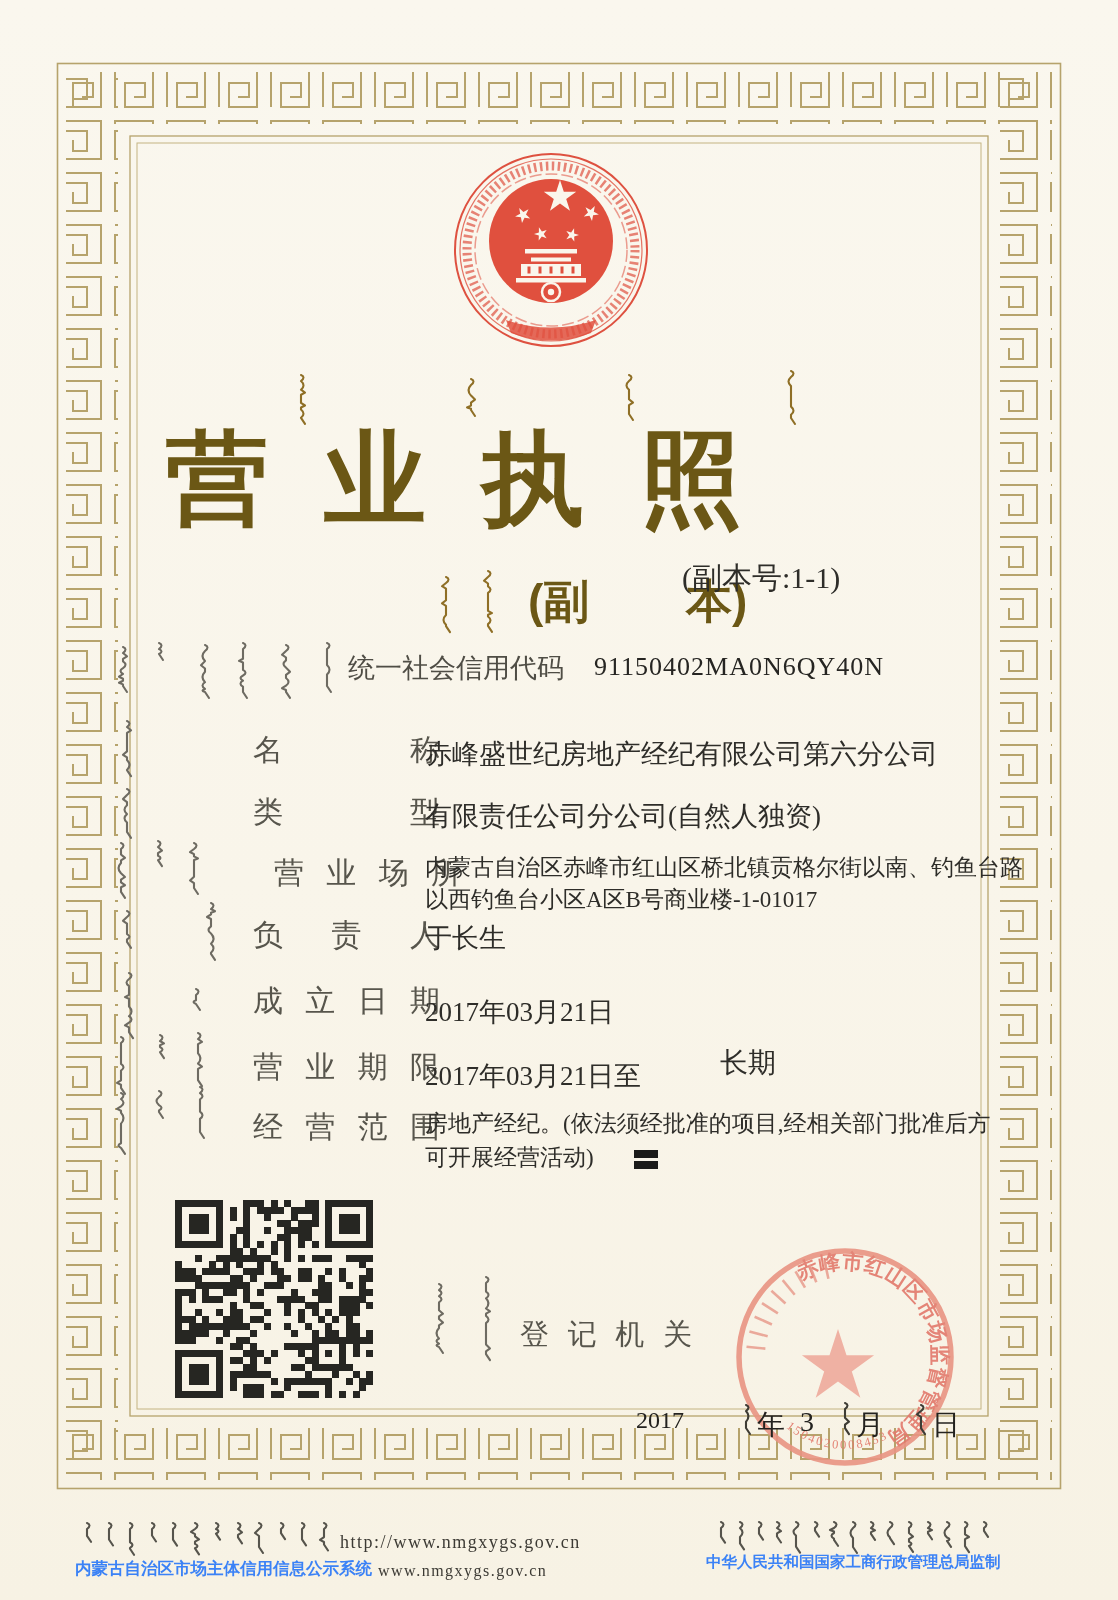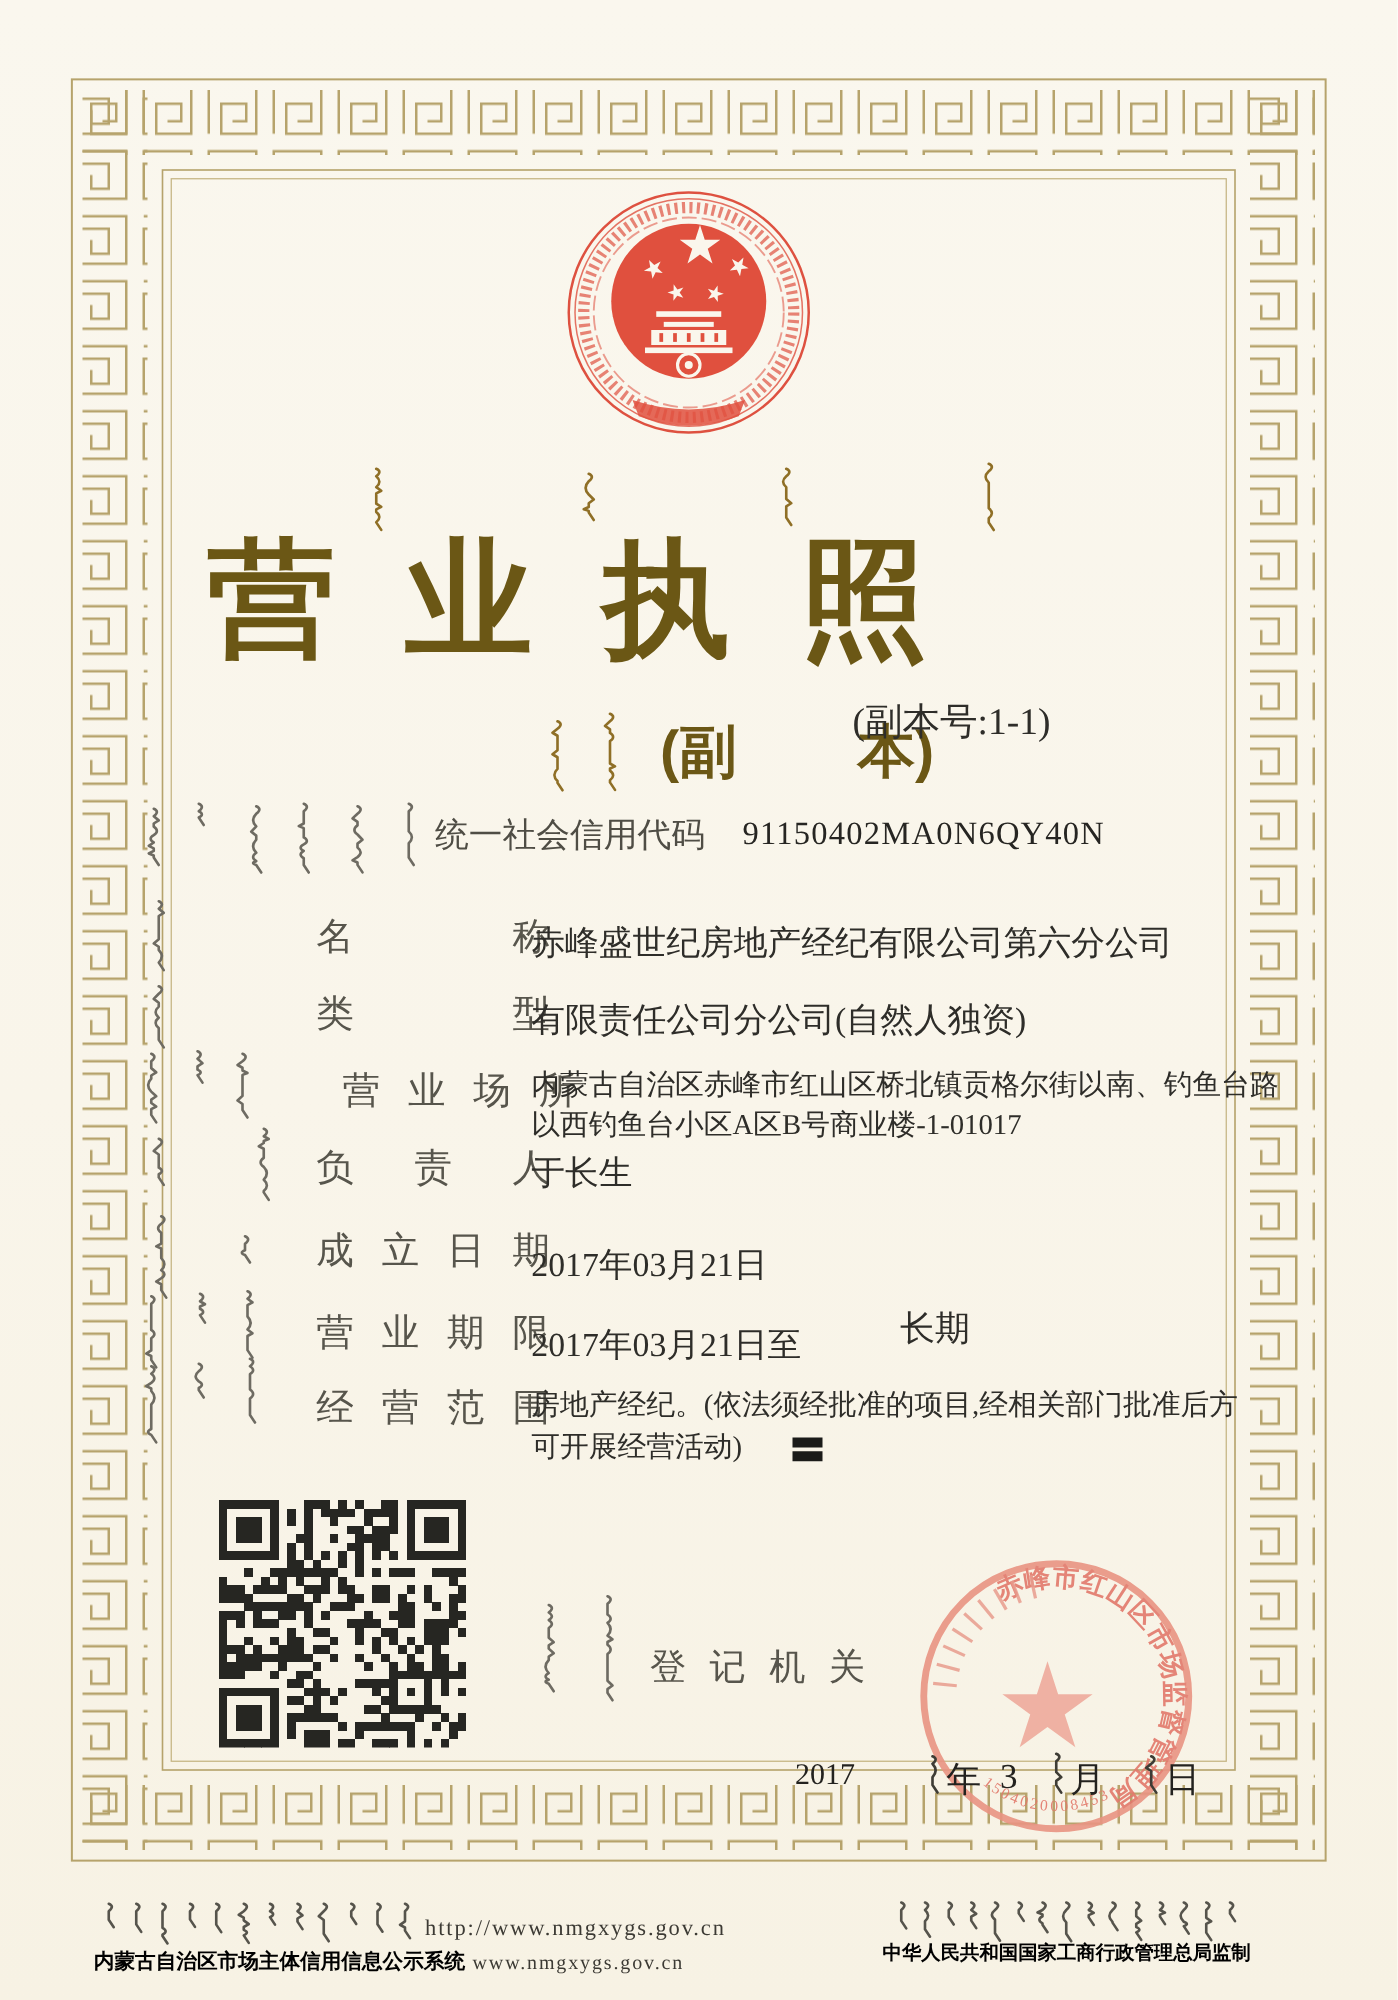--- a/index.html
+++ b/index.html
@@ -11,21 +11,21 @@
   .value{font-family:"Liberation Serif","DejaVu Serif",serif;color:#2e2d29;font-size:27px;
          line-height:1.2;white-space:nowrap;}
   .value-sm{font-size:23px;}
   .title{font-weight:900;color:#6b5715;font-size:102px;line-height:1;
          letter-spacing:56px;text-indent:56px;text-align:center;width:908px;}
   .subtitle{font-weight:700;color:#6b5715;font-size:46px;line-height:1;word-spacing:84px;}
   .copyno{font-family:"Liberation Serif","DejaVu Serif",serif;color:#2e2d29;font-size:30px;line-height:1;}
   .code-label{font-size:27px;color:#4f4d45;}
   .code-value{font-family:"Liberation Serif","DejaVu Serif",serif;font-size:26px;letter-spacing:1px;color:#262522;}
   .datebit{font-family:"Liberation Serif","DejaVu Serif",serif;color:#23221f;line-height:1;}
-  .footer-cn{font-weight:700;color:#000000;font-size:16.5px;white-space:nowrap;}
+  .footer-cn{font-weight:700;color:#3b82f6;font-size:16.5px;white-space:nowrap;}
   .footer-url{font-family:"Liberation Serif","DejaVu Serif",serif;color:#3c3a34;letter-spacing:1.5px;white-space:nowrap;}
   .ink-mark{background:#1b1b19;width:24px;height:8px;}
 </style>
 </head>
 <body>
 
 <svg class="abs" style="left:56px;top:62px;" width="1006" height="1428" viewBox="0 0 1006 1428">
   <defs>
     <pattern id="mh" width="52" height="52" patternUnits="userSpaceOnUse">
       <path d="M7 45 V7 H45 V45 H17 V21 H37 V35 H26" fill="none" stroke="#b6a36c" stroke-width="2"></path>

